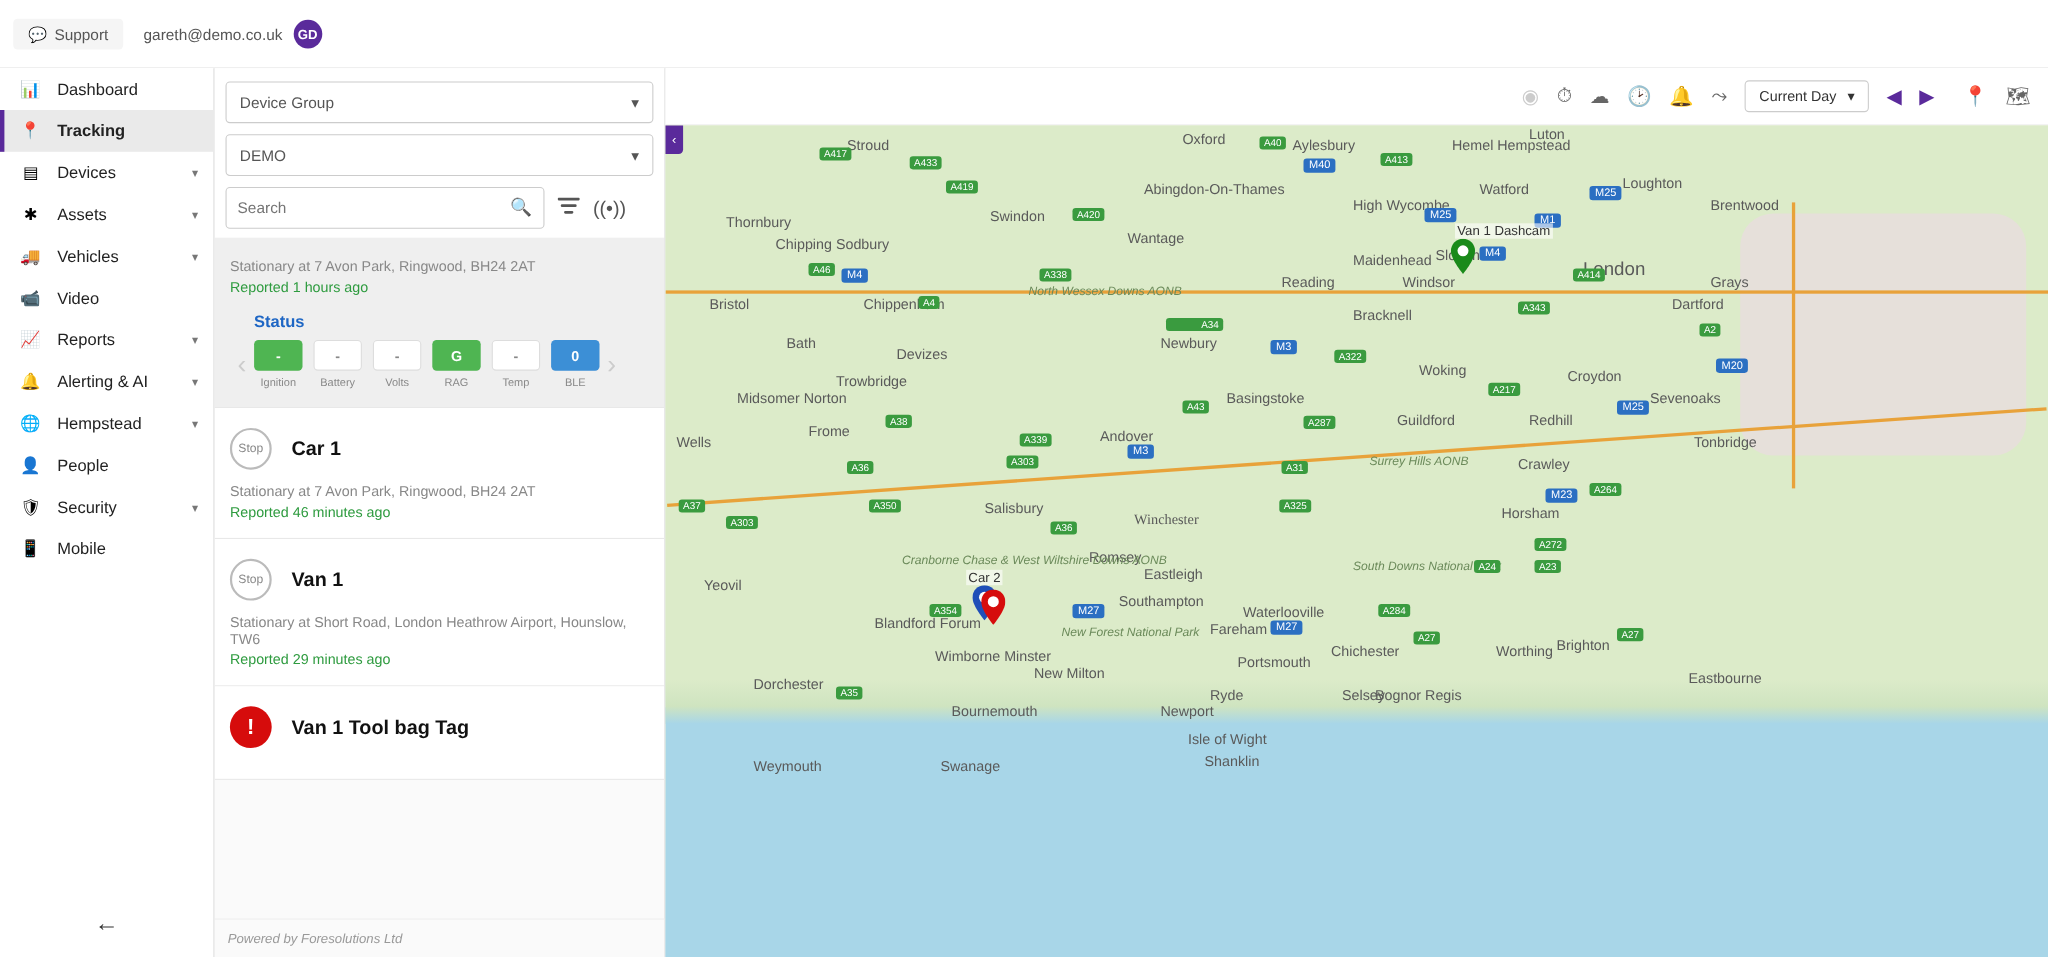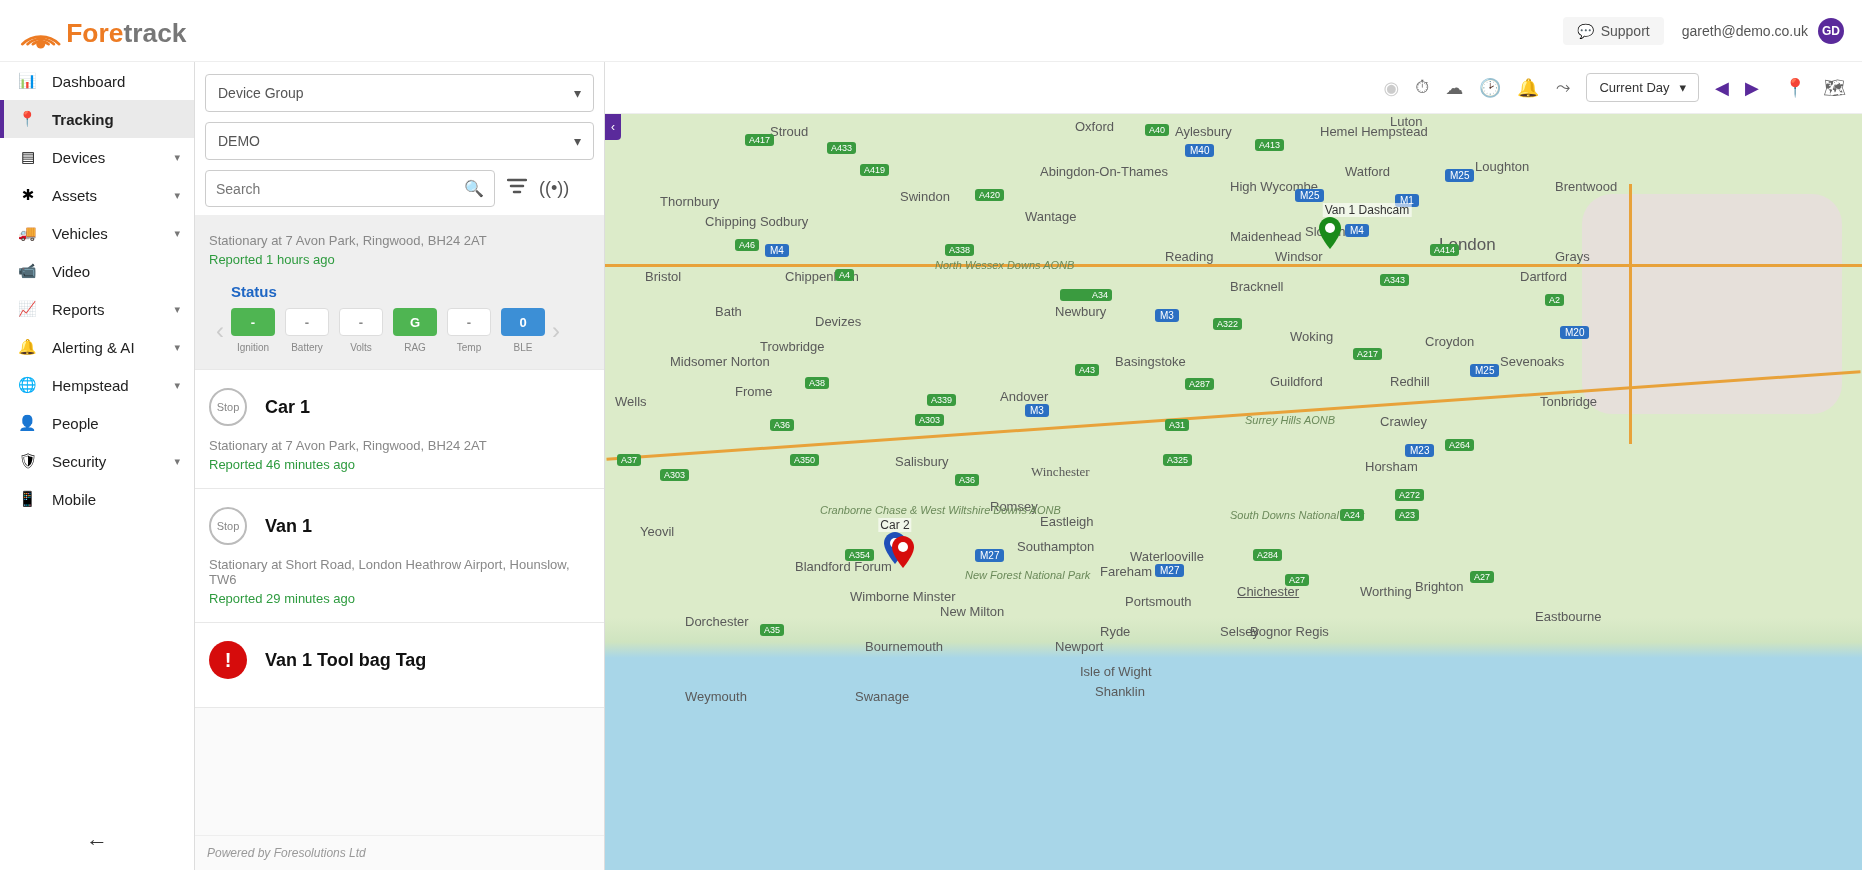--- a/index.html
+++ b/index.html
@@ -82,31 +82,20 @@
 
 .map-pin { position:absolute; transform:translate(-50%,-100%); }
 .map-pin svg { display:block; }
 .pin-label { position:absolute; font-size:12px; color:#333; white-space:nowrap; transform:translate(-50%,-100%); background:rgba(255,255,255,0.6); padding:0 2px; }
 
 </style>
 </head>
 <body>
 
 <div class="header">
-  <div class="logo">
-    <svg viewBox="0 0 220 50" width="200">
-      <g fill="none" stroke="#ed7b23" stroke-width="3" stroke-linecap="round">
-        <path d="M8 40 A30 30 0 0 1 50 40"></path>
-          <path d="M14 40 A22 22 0 0 1 44 40"></path>
-          <path d="M20 40 A14 14 0 0 1 38 40"></path>
-      </g>
-      <circle cx="29" cy="40" r="5" fill="#ed7b23"></circle>
-      <text x="58" y="38" font-family="Arial" font-size="30" font-weight="700"><tspan fill="#ed7b23">Fore</tspan><tspan fill="#777">track</tspan></text>
-    </svg>
-  </div>
   <div class="header-right">
     <div class="support-btn">
       <span>💬</span>
       <span>Support</span>
     </div>
     <div class="user">
       <span>gareth@demo.co.uk</span>
       <span class="avatar">GD</span>
     </div>
   </div>
@@ -327,21 +316,21 @@
         <span class="city" style="left: 665px; top: 260px;">Guildford</span>
         <span class="city" style="left: 395px; top: 275px;">Andover</span>
         <span class="city" style="left: 426px; top: 350px; font-family: Liberation Serif, serif;">Winchester</span>
         <span class="city" style="left: 290px; top: 340px;">Salisbury</span>
         <span class="city" style="left: 412px; top: 425px;">Southampton</span>
         <span class="city" style="left: 520px; top: 480px;">Portsmouth</span>
         <span class="city" style="left: 435px; top: 400px;">Eastleigh</span>
         <span class="city" style="left: 385px; top: 385px;">Romsey</span>
         <span class="city" style="left: 495px; top: 450px;">Fareham</span>
         <span class="city" style="left: 525px; top: 435px;">Waterlooville</span>
-        <span class="city" style="left: 632px; top: 470px; text-decoration: underline;">Chichester</span>
+        <span class="city" style="left: 605px; top: 470px;">Chichester</span>
         <span class="city" style="left: 645px; top: 490px; margin-top: 20px;">Bognor Regis</span>
         <span class="city" style="left: 755px; top: 470px;">Worthing</span>
         <span class="city" style="left: 810px; top: 465px;">Brighton</span>
         <span class="city" style="left: 930px; top: 495px;">Eastbourne</span>
         <span class="city" style="left: 760px; top: 345px;">Horsham</span>
         <span class="city" style="left: 775px; top: 300px;">Crawley</span>
         <span class="city" style="left: 785px; top: 260px;">Redhill</span>
         <span class="city" style="left: 820px; top: 220px;">Croydon</span>
         <span class="city" style="left: 915px; top: 155px;">Dartford</span>
         <span class="city" style="left: 950px; top: 135px;">Grays</span>

